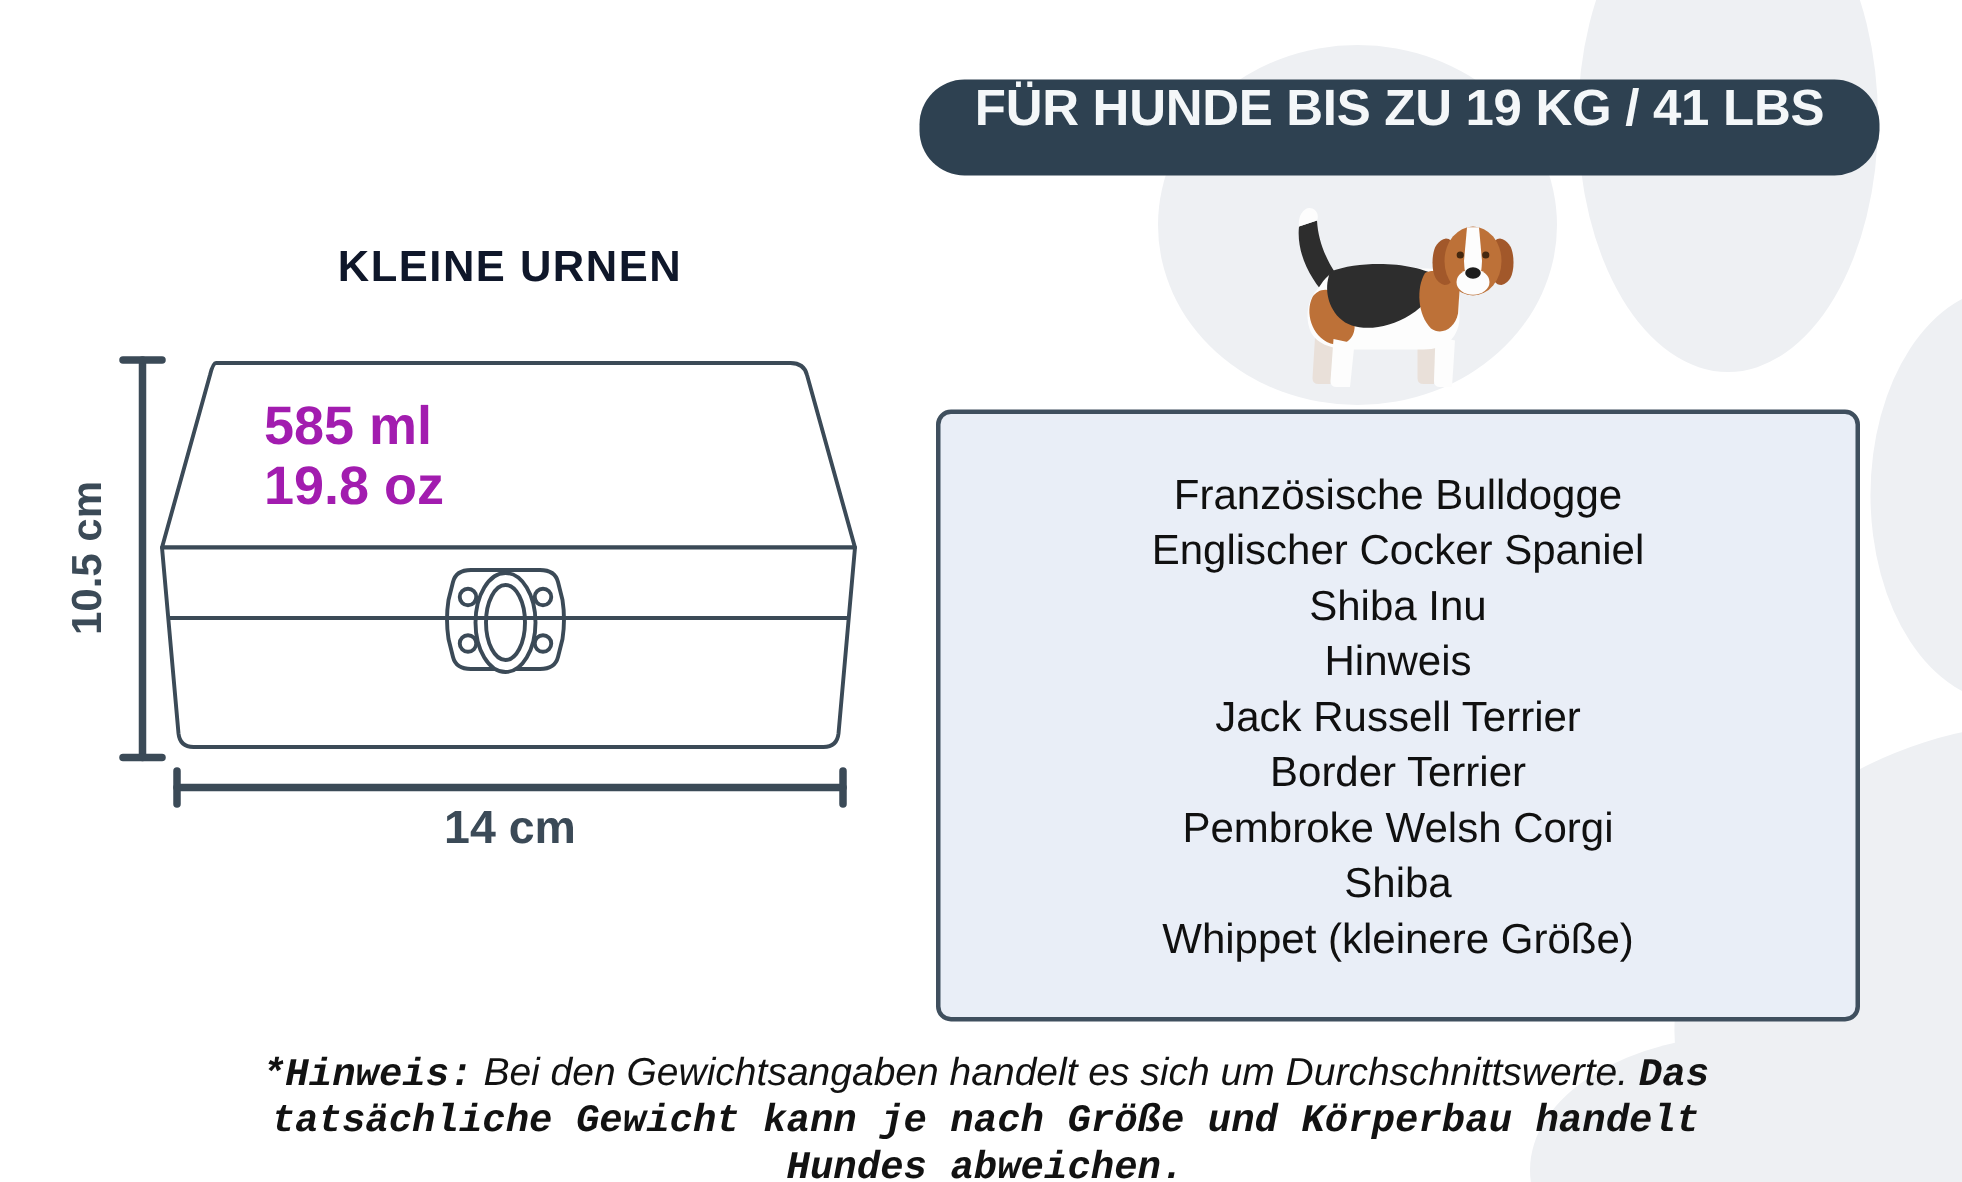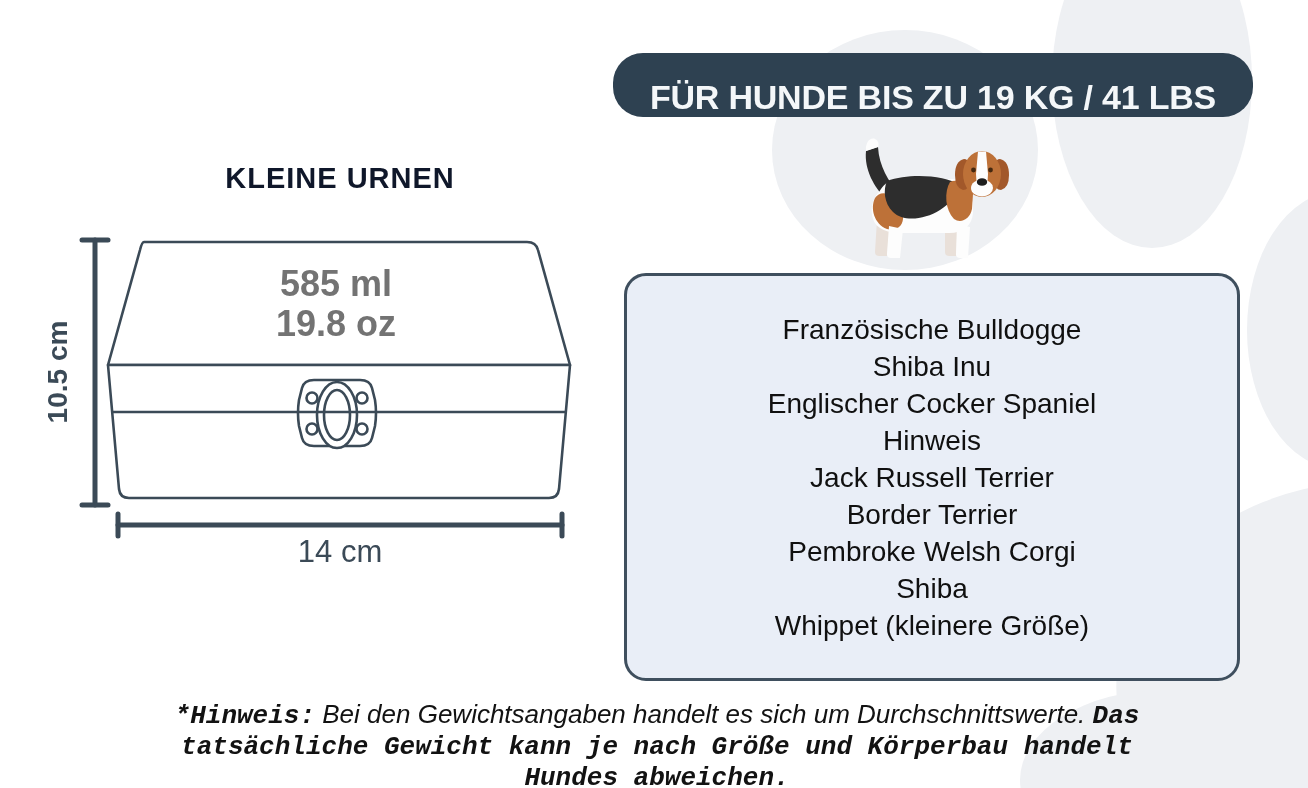--- a/index.html
+++ b/index.html
@@ -9,56 +9,56 @@
     font-family:"Liberation Sans", sans-serif;
     -webkit-font-smoothing:antialiased;
   }
   .abs{position:absolute;}
   
   #paw-bg{position:absolute;left:0;top:0;width:1308px;height:788px;z-index:0;}
   
   .banner{
     left:613px;top:53px;width:640px;height:64px;
     background:#2e4151;border-radius:30px;
-    display:flex;align-items:flex-end;justify-content:center;
+    display:flex;align-items:flex-start;justify-content:center;
     z-index:3;
   }
   .banner span{
     color:#f4f7f9;font-weight:bold;font-size:34px;letter-spacing:-0.2px;
     white-space:nowrap;
   }
   
   .urn-title{
     left:180px;top:162px;width:320px;text-align:center;
     color:#0f172a;font-weight:bold;font-size:29px;letter-spacing:1px;
     z-index:3;white-space:nowrap;
   }
   
   #urn-svg{left:70px;top:225px;width:520px;height:350px;z-index:2;}
   
   .volume{
-    left:186px;top:264px;width:300px;text-align:center;z-index:3;
-    color:#737373;font-weight:bold;font-size:36px;line-height:40px;
+    left:176px;top:264px;width:300px;z-index:3;
+    color:#a21caf;font-weight:bold;font-size:36px;line-height:40px;
   }
   
   .dim-height{
     left:-32px;top:353px;width:180px;height:38px;line-height:38px;
     text-align:center;transform:rotate(-90deg);
     color:#3b4a57;font-weight:bold;font-size:28px;z-index:3;white-space:nowrap;
   }
   .dim-width{
     left:240px;top:534px;width:200px;text-align:center;
-    color:#3b4a57;font-weight:normal;font-size:31px;z-index:3;white-space:nowrap;
+    color:#3b4a57;font-weight:bold;font-size:31px;z-index:3;white-space:nowrap;
   }
   
   #dog-svg{left:851px;top:134px;width:160px;height:130px;z-index:3;}
   
   .breed-panel{
     left:624px;top:273px;width:616px;height:408px;
-    background:#e9eef7;border:3px solid #3f4f5e;border-radius:22px;
+    background:#e9eef7;border:3px solid #3f4f5e;border-radius:10px;
     box-sizing:border-box;z-index:3;
     display:flex;flex-direction:column;align-items:center;justify-content:center;
     padding:10px 20px;
   }
   .breed-item{
     color:#101010;font-size:28px;line-height:37px;text-align:center;
     white-space:nowrap;
   }
   
   .footnote{
@@ -149,22 +149,22 @@
 <div class="abs volume">
   <div>585 ml</div>
   <div>19.8 oz</div>
 </div>
 
 <div class="abs dim-height">10.5 cm</div>
 <div class="abs dim-width">14 cm</div>
 
 <div class="abs breed-panel">
   <div class="breed-item">Französische Bulldogge</div>
+  <div class="breed-item">Englischer Cocker Spaniel</div>
   <div class="breed-item">Shiba Inu</div>
-  <div class="breed-item">Englischer Cocker Spaniel</div>
   <div class="breed-item">Hinweis</div>
   <div class="breed-item">Jack Russell Terrier</div>
   <div class="breed-item">Border Terrier</div>
   <div class="breed-item">Pembroke Welsh Corgi</div>
   <div class="breed-item">Shiba</div>
   <div class="breed-item">Whippet (kleinere Größe)</div>
 </div>
 
 <div class="abs footnote">
   <div><span class="b">*Hinweis:</span><span> Bei den Gewichtsangaben handelt es sich um Durchschnittswerte. </span><span class="b">Das</span></div>

